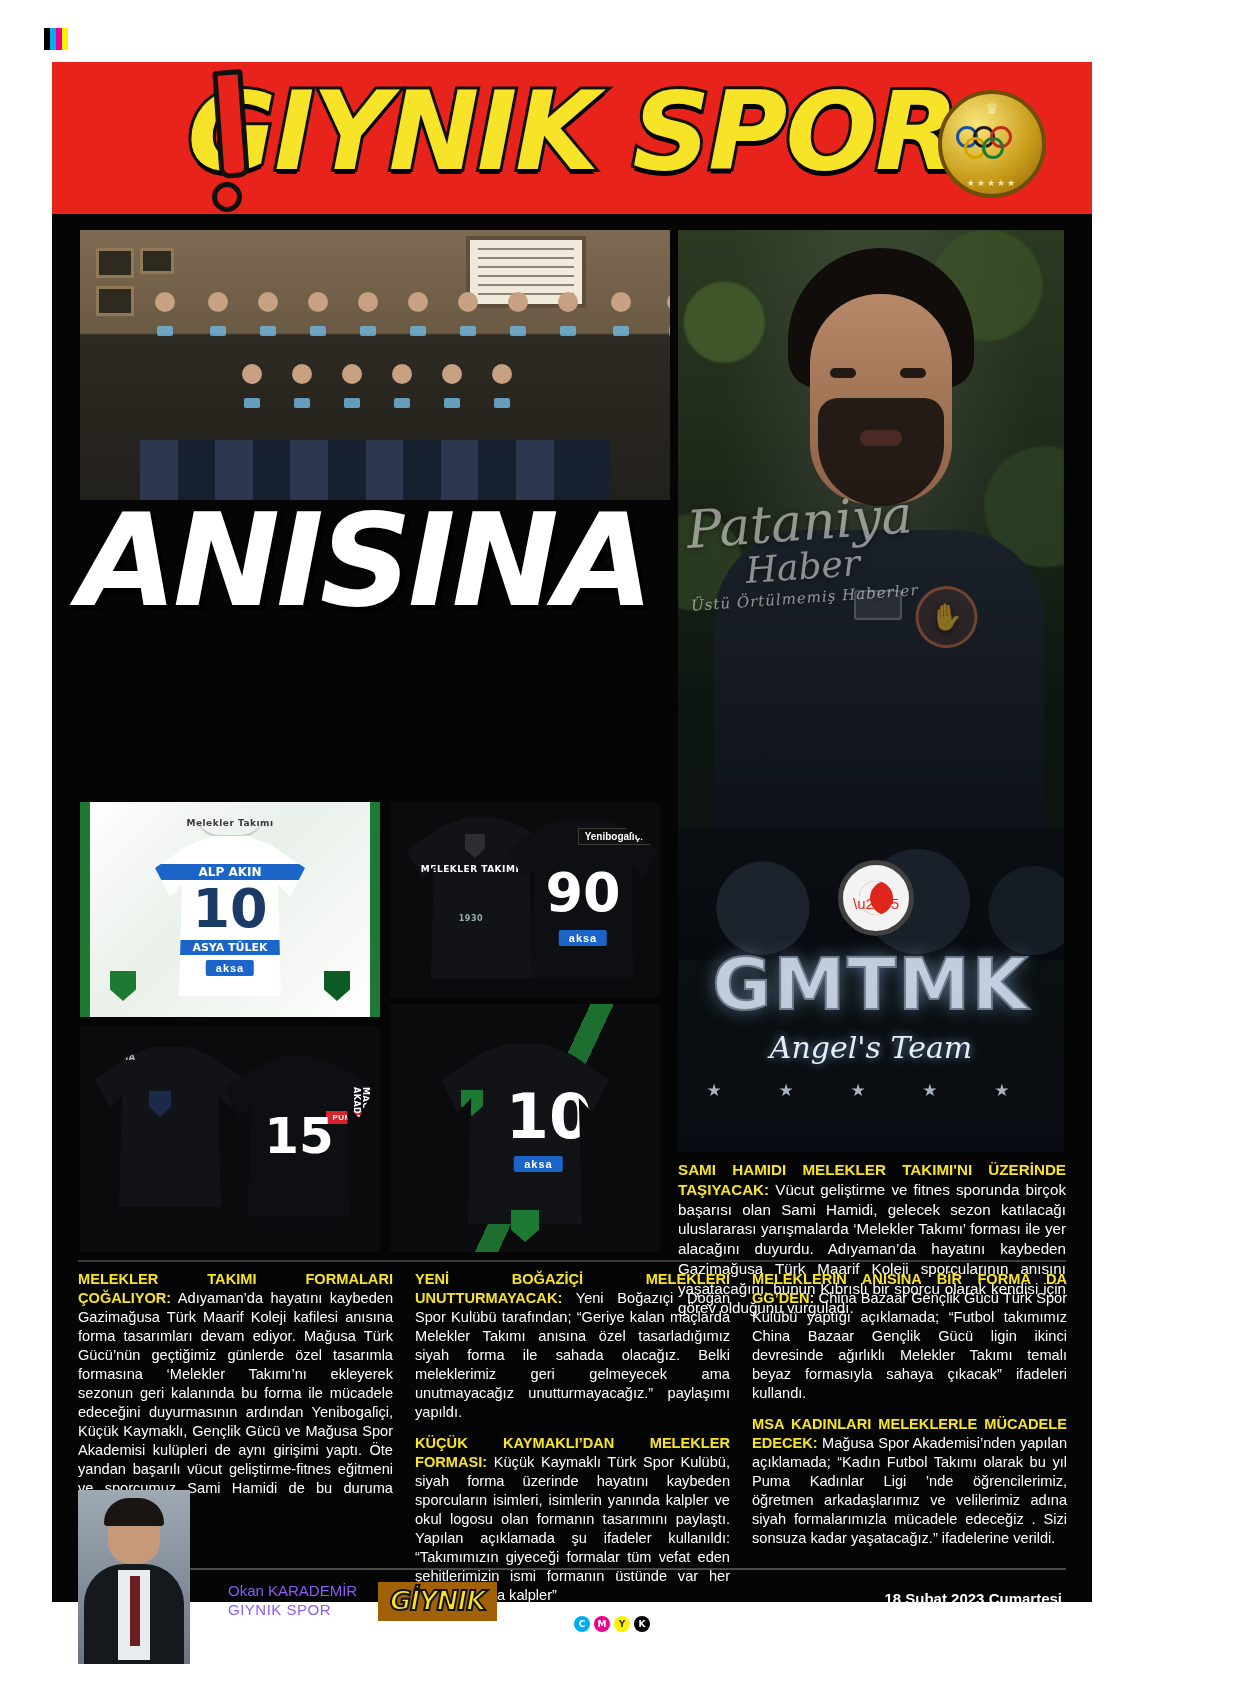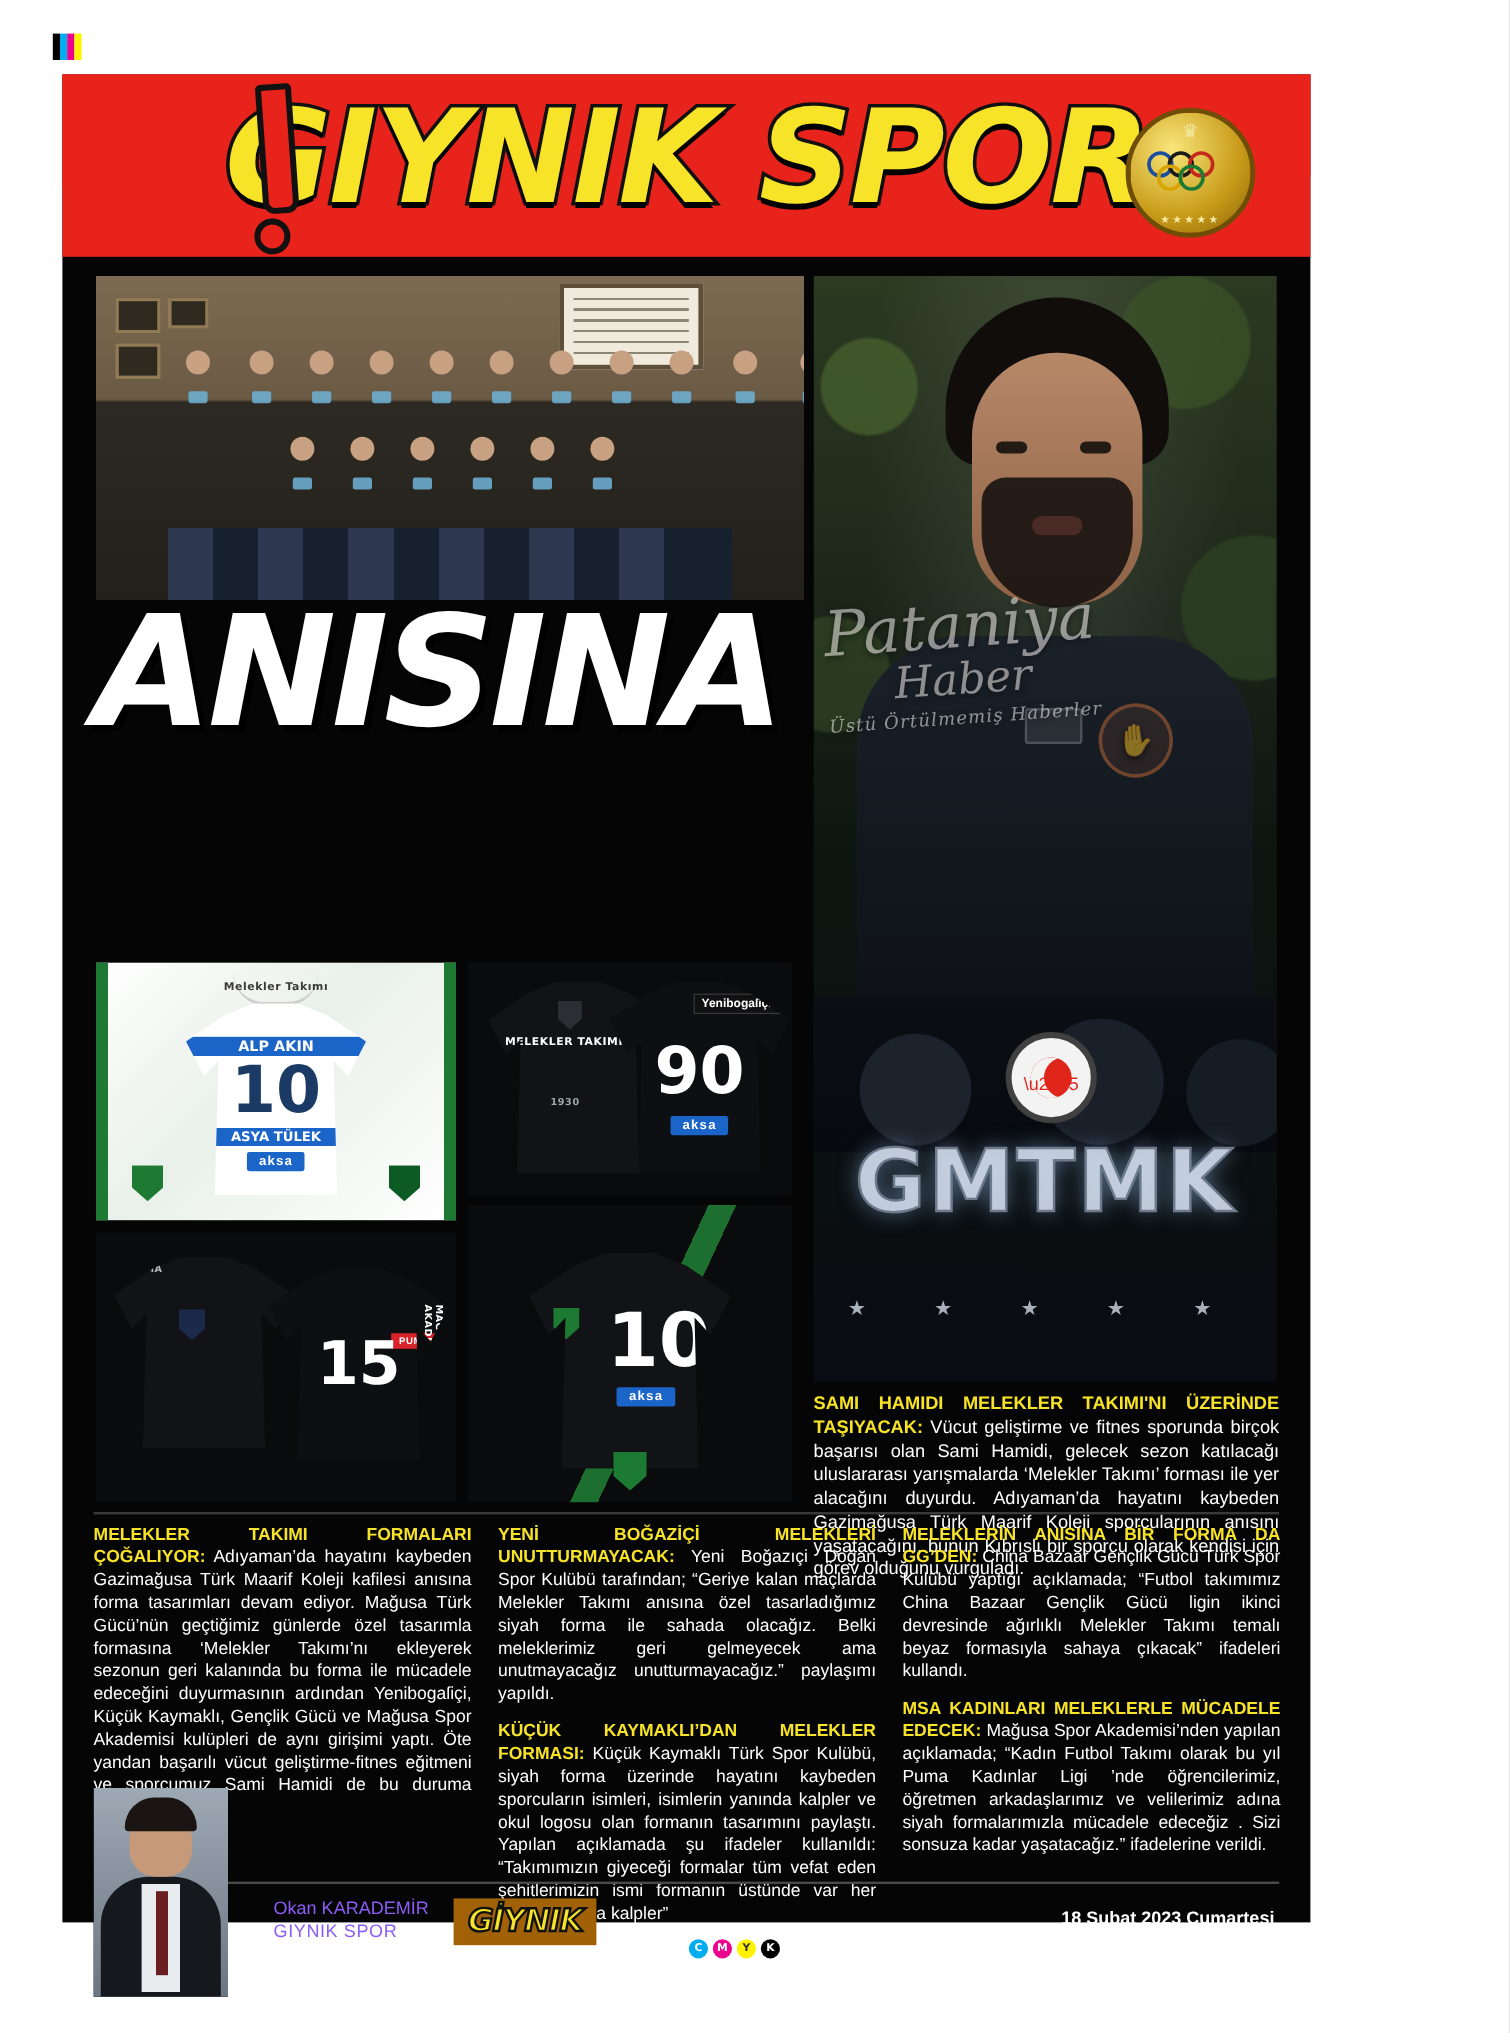--- a/index.html
+++ b/index.html
@@ -430,20 +430,21 @@
         <div class="hero-mouth"></div>
       </div>
       <div class="hero-body"></div>
       <div class="hero-badge"></div>
       <div class="hero-crowd"></div>
       <div class="tc-flag">
         <div class="crescent"></div>
           <div class="star">\u2605</div>
       </div>
       <div class="gmtmk">GMTMK</div>
+      <div class="angels">Angel's Team</div>
       <div class="hero-stars">★ ★ ★ ★ ★</div>
     </div>
 
     <div class="watermark">
       <div class="w1">Pataniya</div>
       <div class="w2">Haber</div>
       <div class="w3">Üstü Örtülmemiş Haberler</div>
       <div class="wm-seal">✋</div>
     </div>
 

